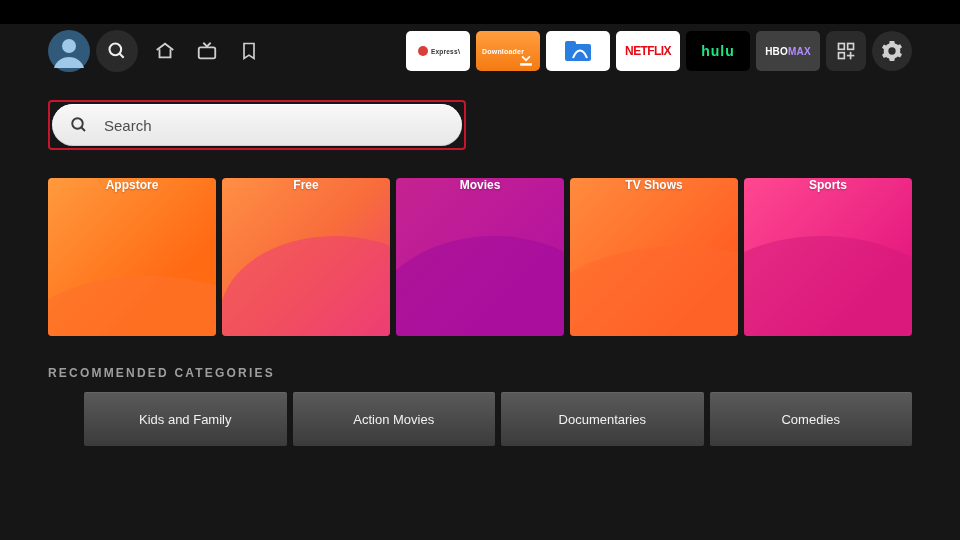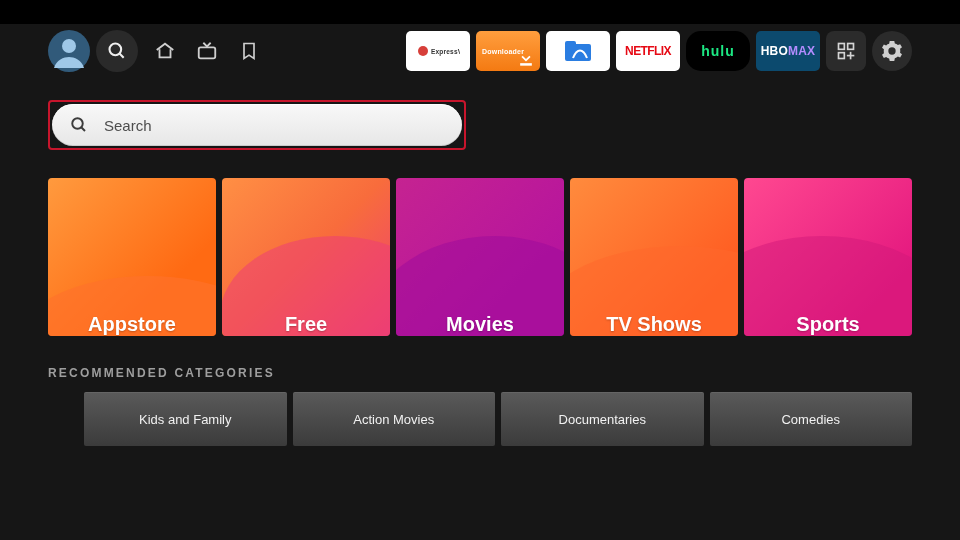--- a/index.html
+++ b/index.html
@@ -11,37 +11,37 @@
     .round-dark{ background:#2a2a2a; border-radius:50%; }
     .tb-icon svg{ display:block; }
     .tb-gap{ width:6px; }
     .avatar{ width:42px; height:42px; }
 
     .app-tiles{ margin-left:auto; display:flex; gap:6px; align-items:center; }
     .app-tile{ width:64px; height:40px; border-radius:5px; display:flex; align-items:center; justify-content:center; font-weight:800; font-size:12px; letter-spacing:.2px; }
     .white{ background:#fff; color:#333; }
     .downloader{ background:linear-gradient(#ff9e3e,#f47a12); color:#fff; }
     .netflix{ background:#fff; color:#e60914; font-weight:900; letter-spacing:-.6px; font-size:12px; }
-    .hulu{ background:#000; color:#1ce783; font-weight:900; letter-spacing:1px; font-size:14px; text-transform:lowercase;border-radius:15px; }
-    .hbo{ background:#0c4a6e; color:#fff; font-weight:900; font-size:12px; }
+    .hulu{ background:#000; color:#1ce783; font-weight:900; letter-spacing:1px; font-size:14px; text-transform:lowercase; }
+    .hbo{ background:#404040; color:#fff; font-weight:900; font-size:10px; }
     .hbo .max{ color:#b48cff; }
 
     .square-icon{ width:40px; height:40px; border-radius:8px; display:flex; align-items:center; justify-content:center; color:#d9d9d9; }
     .square-icon.dark{ background:#2b2b2b; }
     .square-icon.gear{ background:#2b2b2b; border-radius:50%; }
 
     .content{ padding:22px 48px 0 48px; }
 
     .search-wrap{ display:inline-block; border:2px solid #c7152c; padding:2px; border-radius:4px; }
     .search-bar{ width:410px; height:42px; background:linear-gradient(#f8f8f8,#e7e7e7); border-radius:22px; display:flex; align-items:center; padding:0 18px; gap:16px; color:#3c3c3c; box-shadow:inset 0 -1px 0 rgba(0,0,0,.12), inset 0 1px 0 rgba(255,255,255,.9); }
     .search-bar svg{ display:block; }
     .search-text{ font-size:15px; color:#4d4d4d; }
 
     .tiles{ display:flex; gap:6px; margin-top:28px; }
-    .tile{ flex:1; height:158px; border-radius:4px; display:flex; align-items:flex-end; justify-content:center; color:#fff; font-weight:700; font-size:20px; position:relative; overflow:hidden; }
+    .tile{ flex:1; height:158px; border-radius:4px; display:flex; align-items:flex-start; justify-content:center; color:#fff; font-weight:700; font-size:12px; position:relative; overflow:hidden; }
     .tile span{ position:relative; z-index:2; text-shadow:0 1px 2px rgba(0,0,0,.25); }
     .t-orange{ background:linear-gradient(135deg,#ff9a3e 0%,#ff6a13 70%); }
     .t-orange::after{ content:""; position:absolute; left:-30px; bottom:-70px; width:260px; height:130px; background:rgba(255,114,43,.65); border-radius:50%; }
     .t-sunset{ background:linear-gradient(135deg,#ff8f44 0%, #f86c3c 50%, #ed3e74 100%); }
     .t-sunset::after{ content:""; position:absolute; right:-60px; bottom:-60px; width:230px; height:160px; background:rgba(237,62,116,.55); border-radius:50%; }
     .t-pink{ background:linear-gradient(135deg,#c52391 0%, #b7159d 70%); }
     .t-pink::after{ content:""; position:absolute; right:-60px; bottom:-100px; width:260px; height:200px; background:rgba(155,10,156,.5); border-radius:50%; }
     .t-orange2{ background:linear-gradient(135deg,#ff8b3d 0%, #ff5b21 80%); }
     .t-orange2::after{ content:""; position:absolute; left:-40px; bottom:-80px; width:300px; height:170px; background:rgba(255,104,44,.55); border-radius:50%; }
     .t-magenta{ background:linear-gradient(135deg,#ff4890 0%, #e4187f 80%); }

